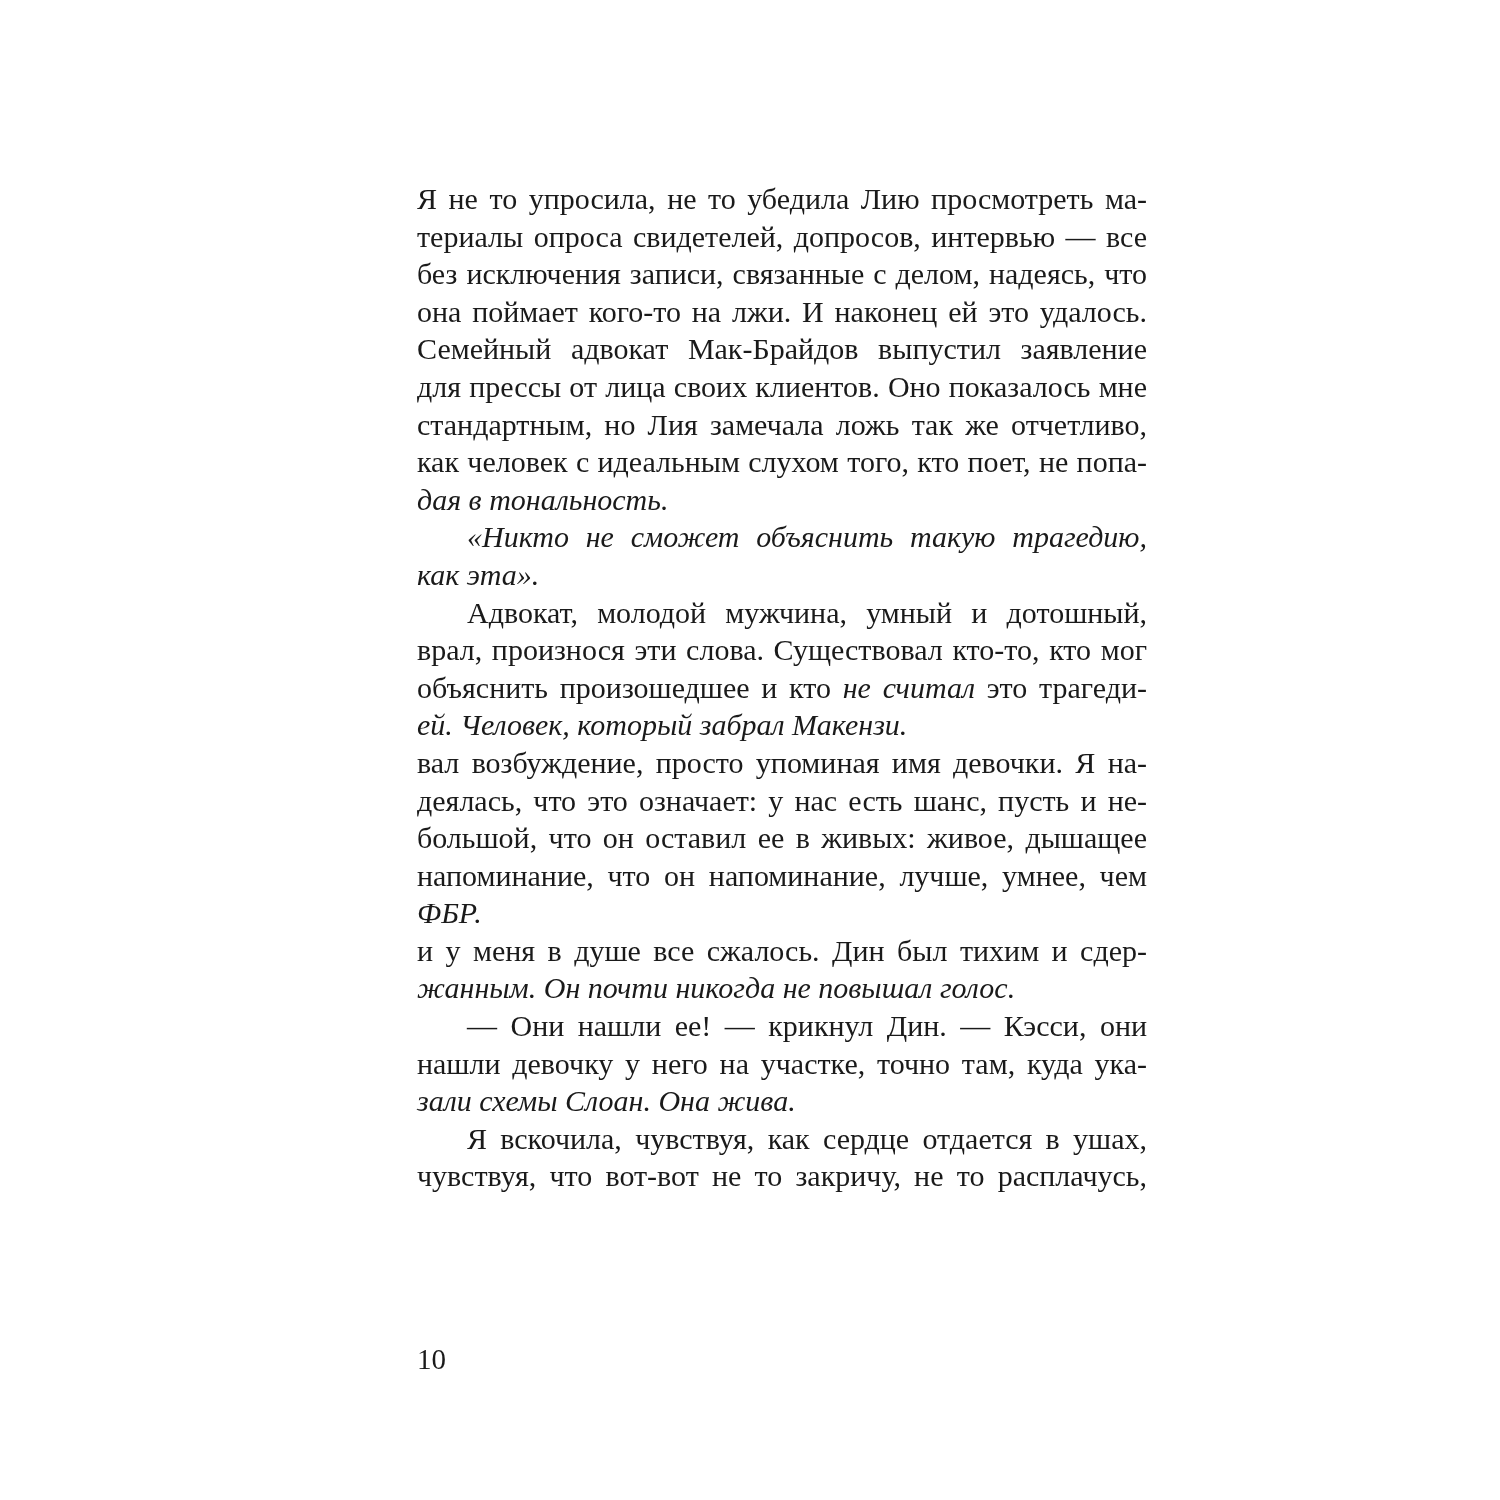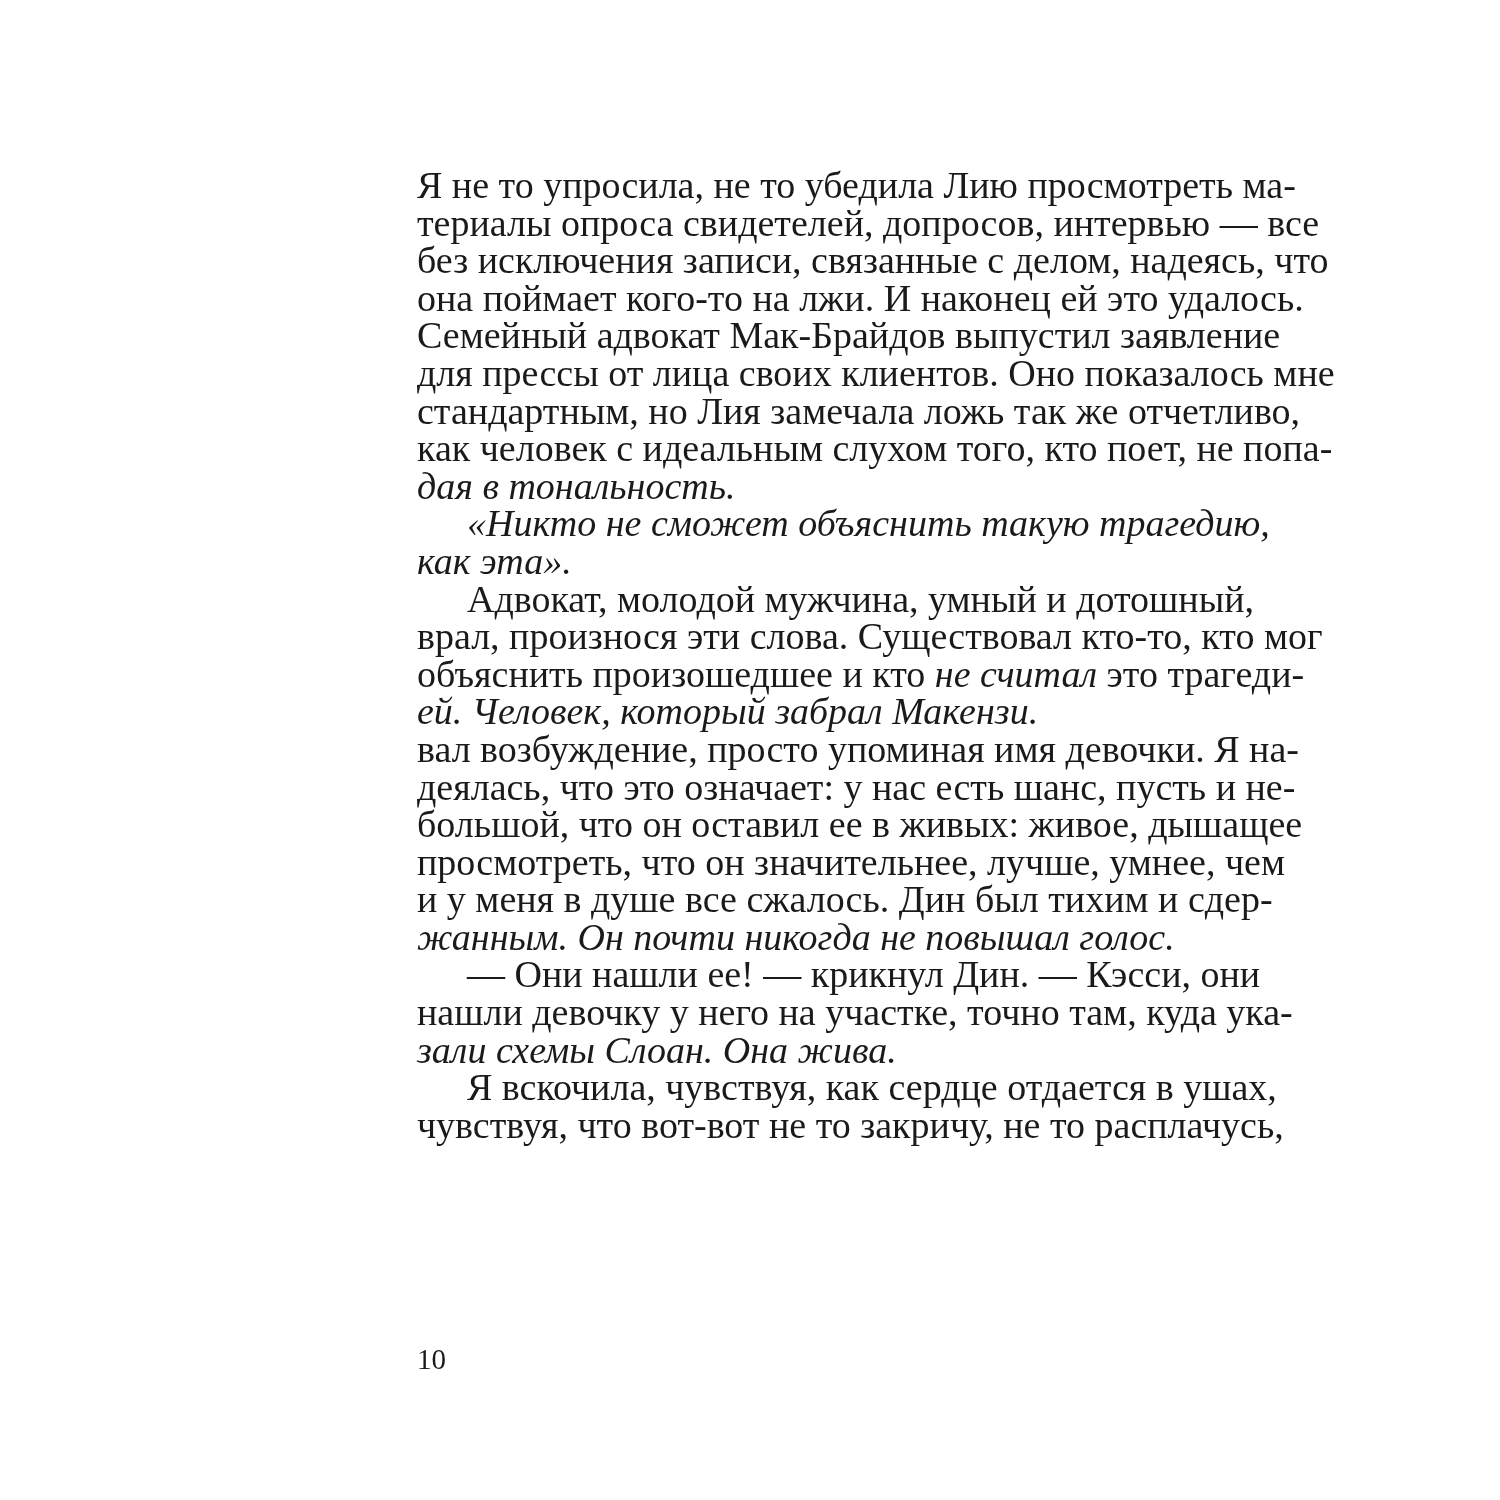--- a/index.html
+++ b/index.html
@@ -1,23 +1,23 @@
 <!DOCTYPE html>
 <html><head>
 <meta charset="utf-8">
 <style>
   html, body { margin: 0; padding: 0; background: #ffffff; }
   body { width: 1500px; height: 1500px; position: relative; overflow: hidden; }
   .page {
     position: absolute;
     left: 417px;
-    top: 167px;
+    top: 180px;
     width: 730px;
     font-family: "Liberation Serif", "DejaVu Serif", serif;
-    font-size: 38px;
+    font-size: 30px;
     line-height: 37.6px;
     color: #1a1a1a;
   }
   .line {
     display: block;
     white-space: nowrap;
     text-align: justify;
     text-align-last: justify;
     height: 37.6px;
   }
@@ -49,21 +49,22 @@
   <span class="line last">дая в тональность.</span>
   <span class="line indent it">«Никто не сможет объяснить такую трагедию,</span>
   <span class="line last it">как эта».</span>
   <span class="line indent">Адвокат, молодой мужчина, умный и дотошный,</span>
   <span class="line">врал, произнося эти слова. Существовал кто-то, кто мог</span>
   <span class="line"><span>объяснить произошедшее и кто </span><span class="it">не считал</span><span> это трагеди-</span></span>
   <span class="line last">ей. Человек, который забрал Макензи.</span>
   <span class="line">вал возбуждение, просто упоминая имя девочки. Я на-</span>
   <span class="line">деялась, что это означает: у нас есть шанс, пусть и не-</span>
   <span class="line">большой, что он оставил ее в живых: живое, дышащее</span>
-  <span class="line">просмотреть, что он значительнее, лучше, умнее, чем</span>
+  <span class="line">напоминание, что он напоминание, лучше, умнее, чем</span>
+  <span class="line last">ФБР.</span>
   <span class="line">и у меня в душе все сжалось. Дин был тихим и сдер-</span>
   <span class="line last">жанным. Он почти никогда не повышал голос.</span>
   <span class="line indent">— Они нашли ее! — крикнул Дин. — Кэсси, они</span>
   <span class="line">нашли девочку у него на участке, точно там, куда ука-</span>
   <span class="line last">зали схемы Слоан. Она жива.</span>
   <span class="line indent">Я вскочила, чувствуя, как сердце отдается в ушах,</span>
   <span class="line">чувствуя, что вот-вот не то закричу, не то расплачусь,</span>
 </div>
 
 <div class="page-number">10</div>

